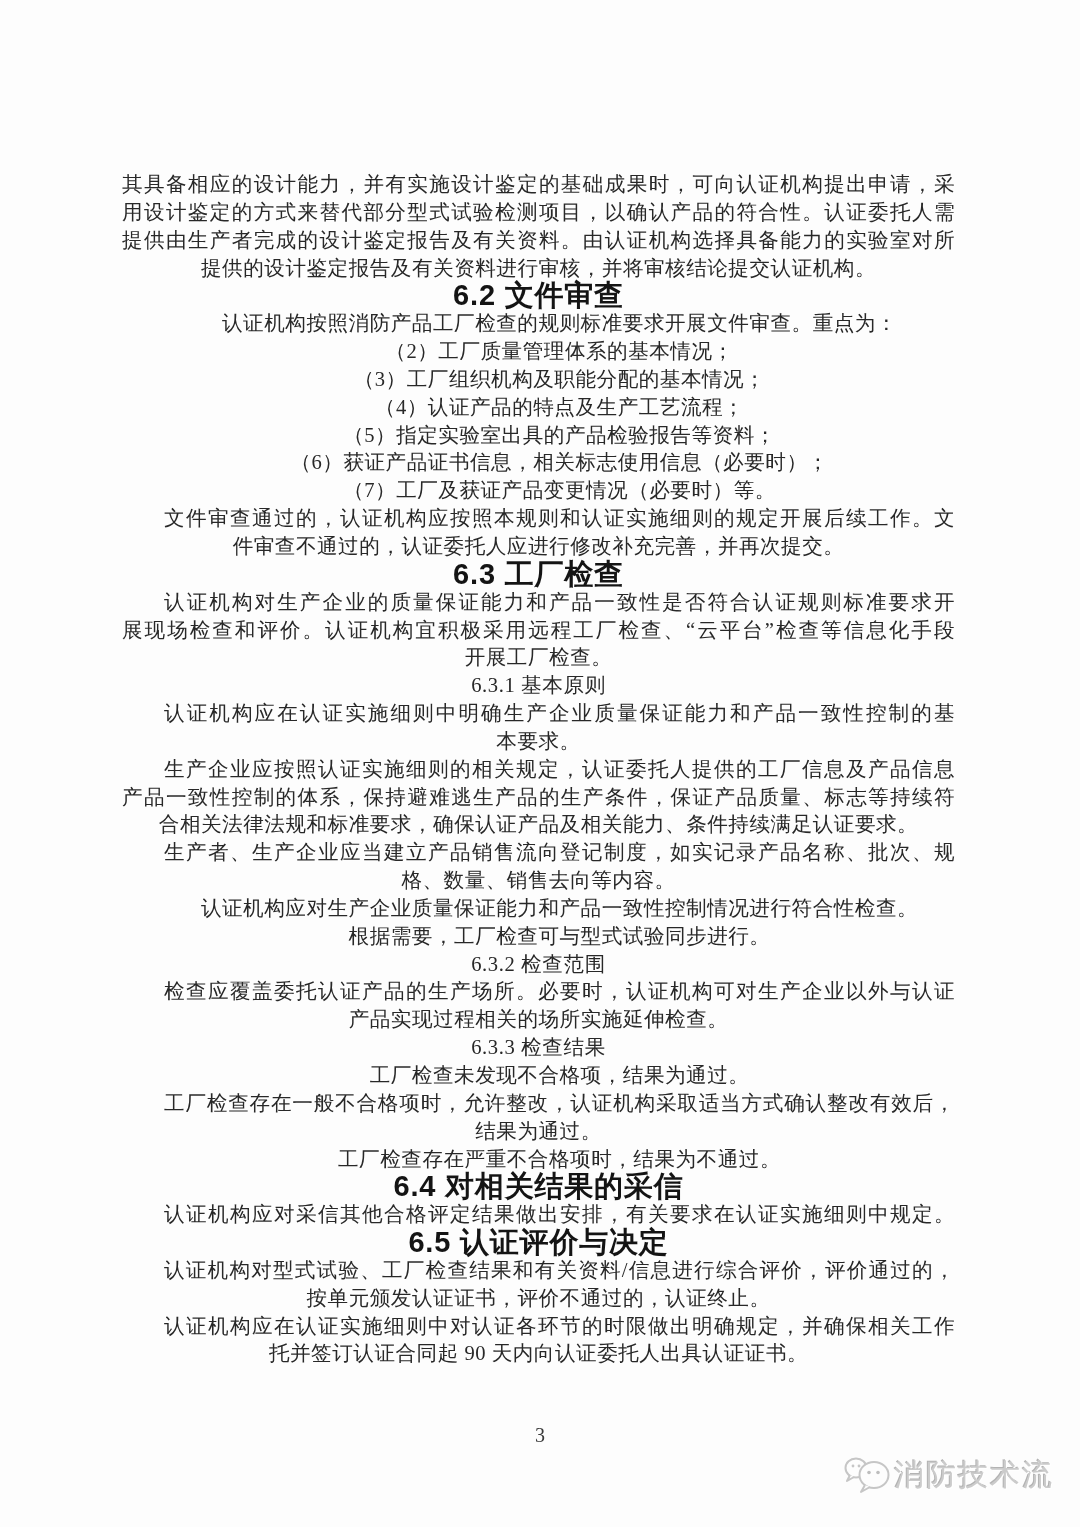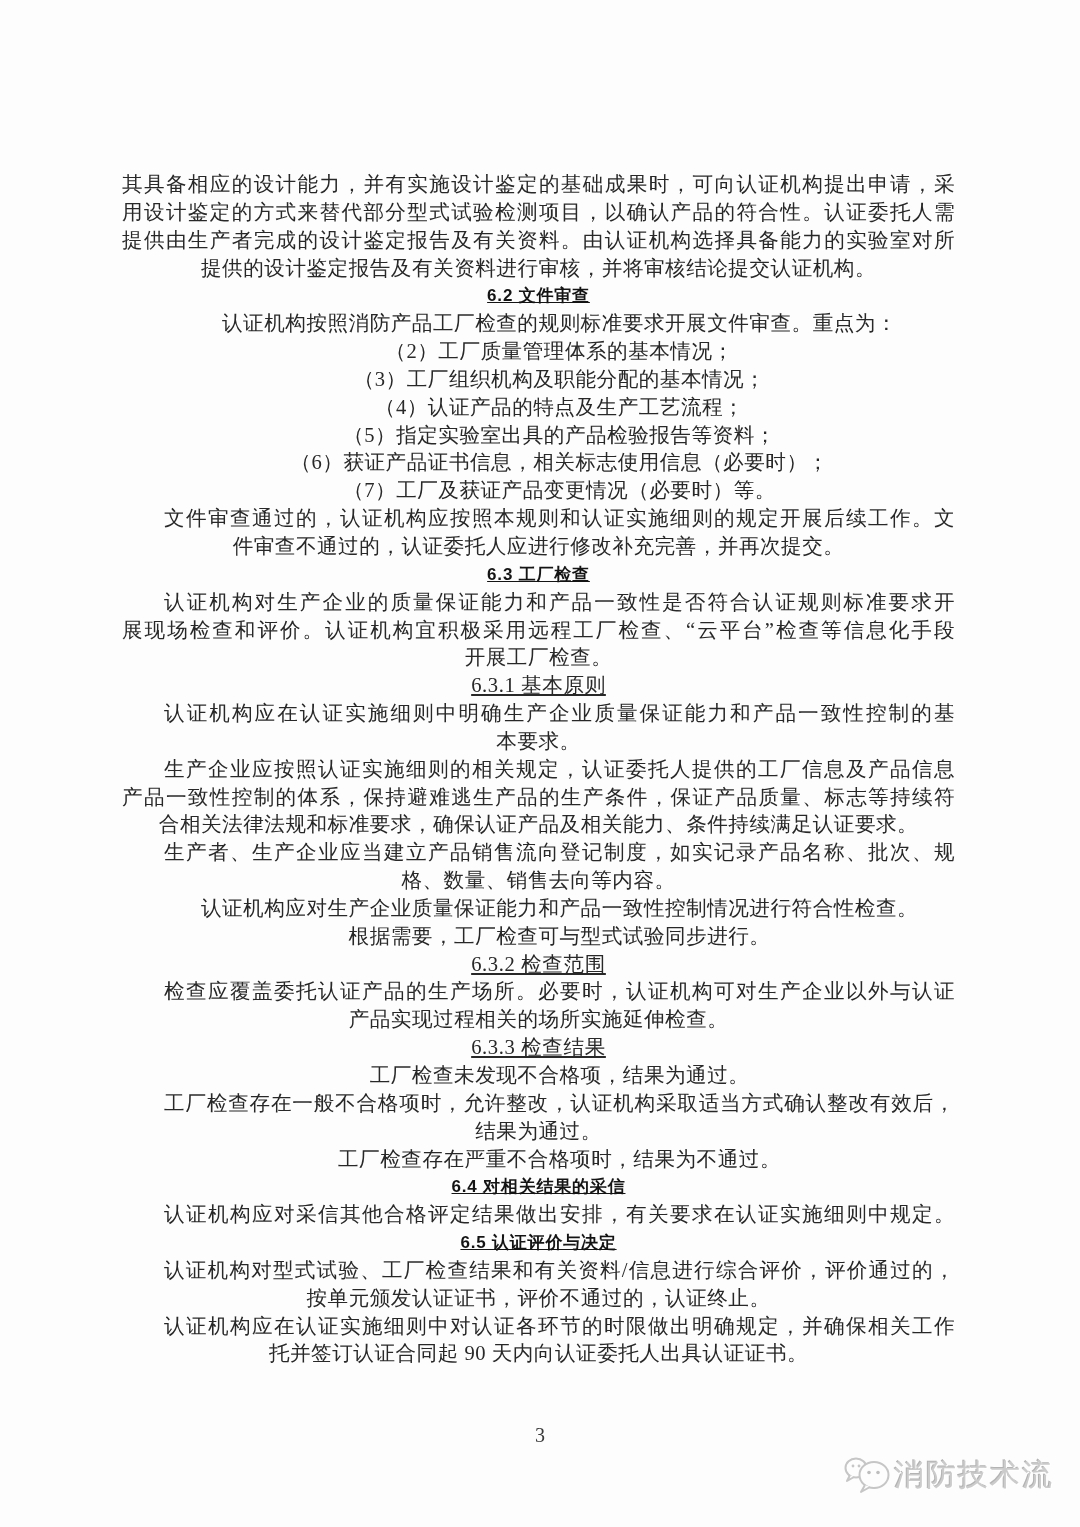--- a/index.html
+++ b/index.html
@@ -29,26 +29,25 @@
   .line.fill {
     white-space:normal;
     text-align:justify;
     text-align-last:justify;
     overflow:hidden;
   }
   .line.indent, .line.list { padding-left:42px; }
   .line.heading {
     font-family:"Liberation Sans", sans-serif;
     font-weight:700;
-    font-size:17px;
+    font-size:29px;
     color:var(--heading,#141414);
     letter-spacing:0.8px;
-    text-decoration:underline;
   }
-  .line.subheading { letter-spacing:0.6px;text-decoration:underline; }
+  .line.subheading { letter-spacing:0.6px; }
   .page-number {
     position:absolute;
     top:1424px; left:0; width:100%;
     text-align:center;
     font-size:20px;
     color:#3a3a3a;
   }
   .watermark {
     position:absolute;
     top:1453px; right:26px;

